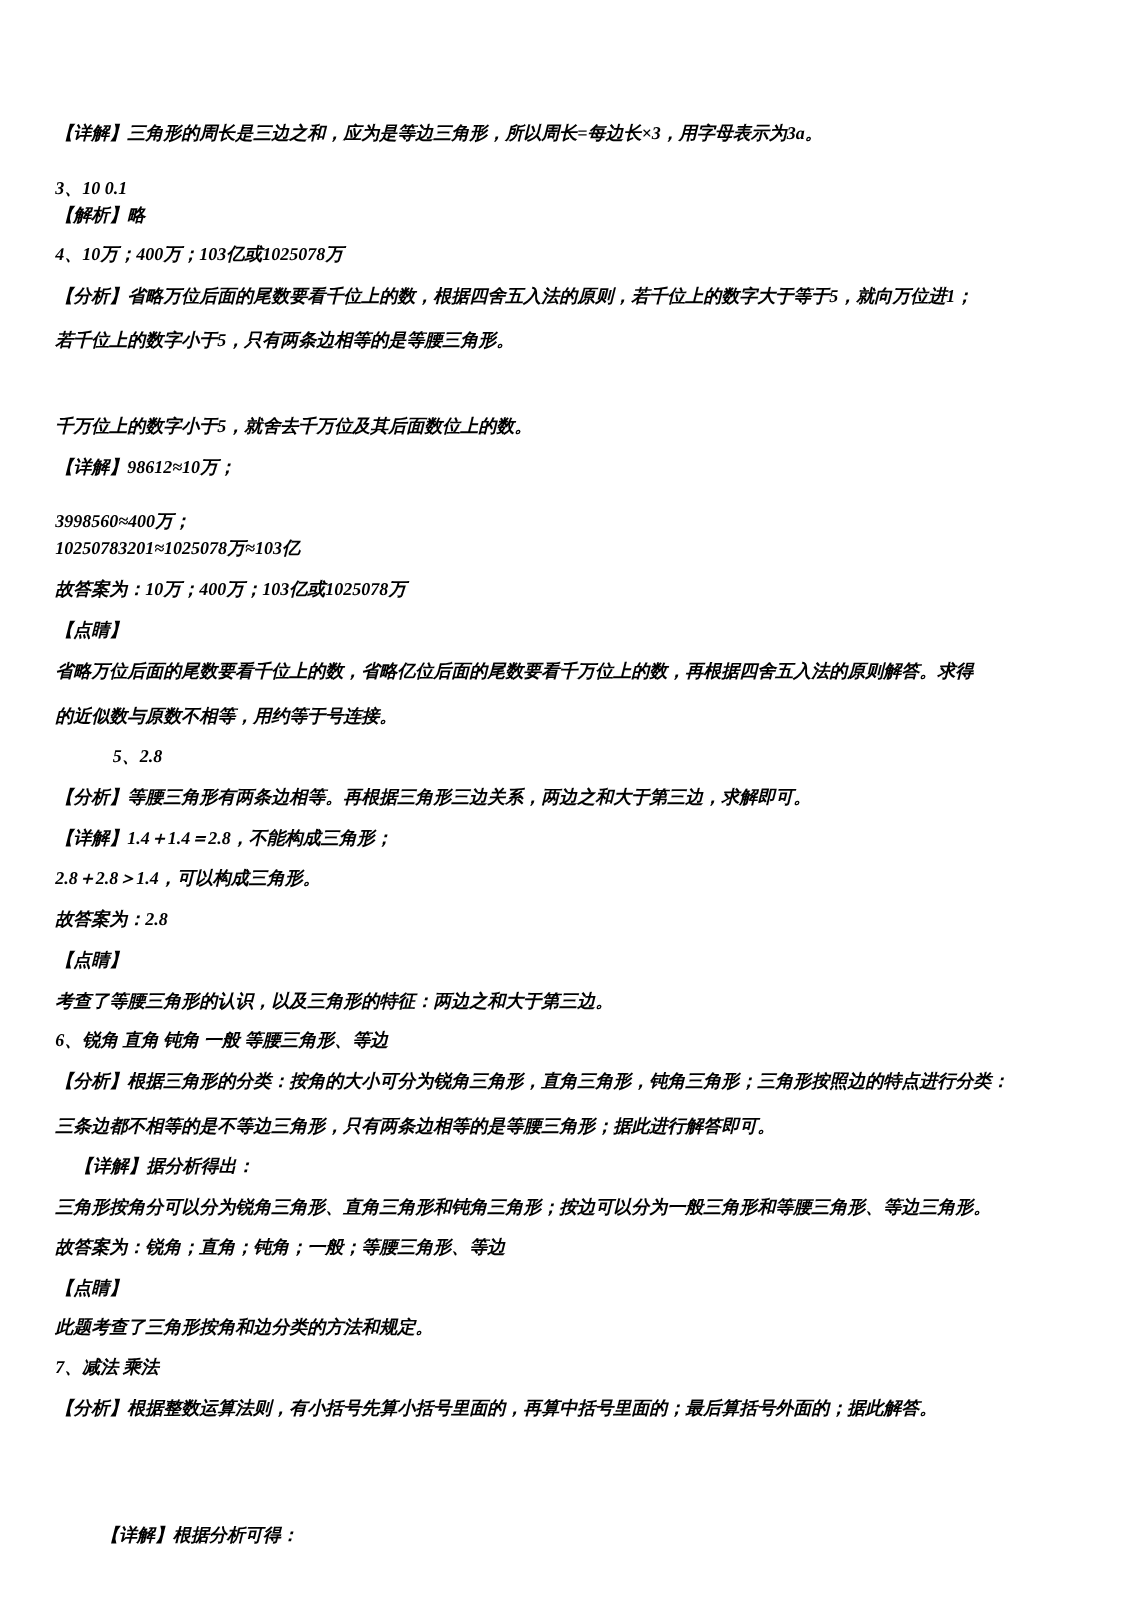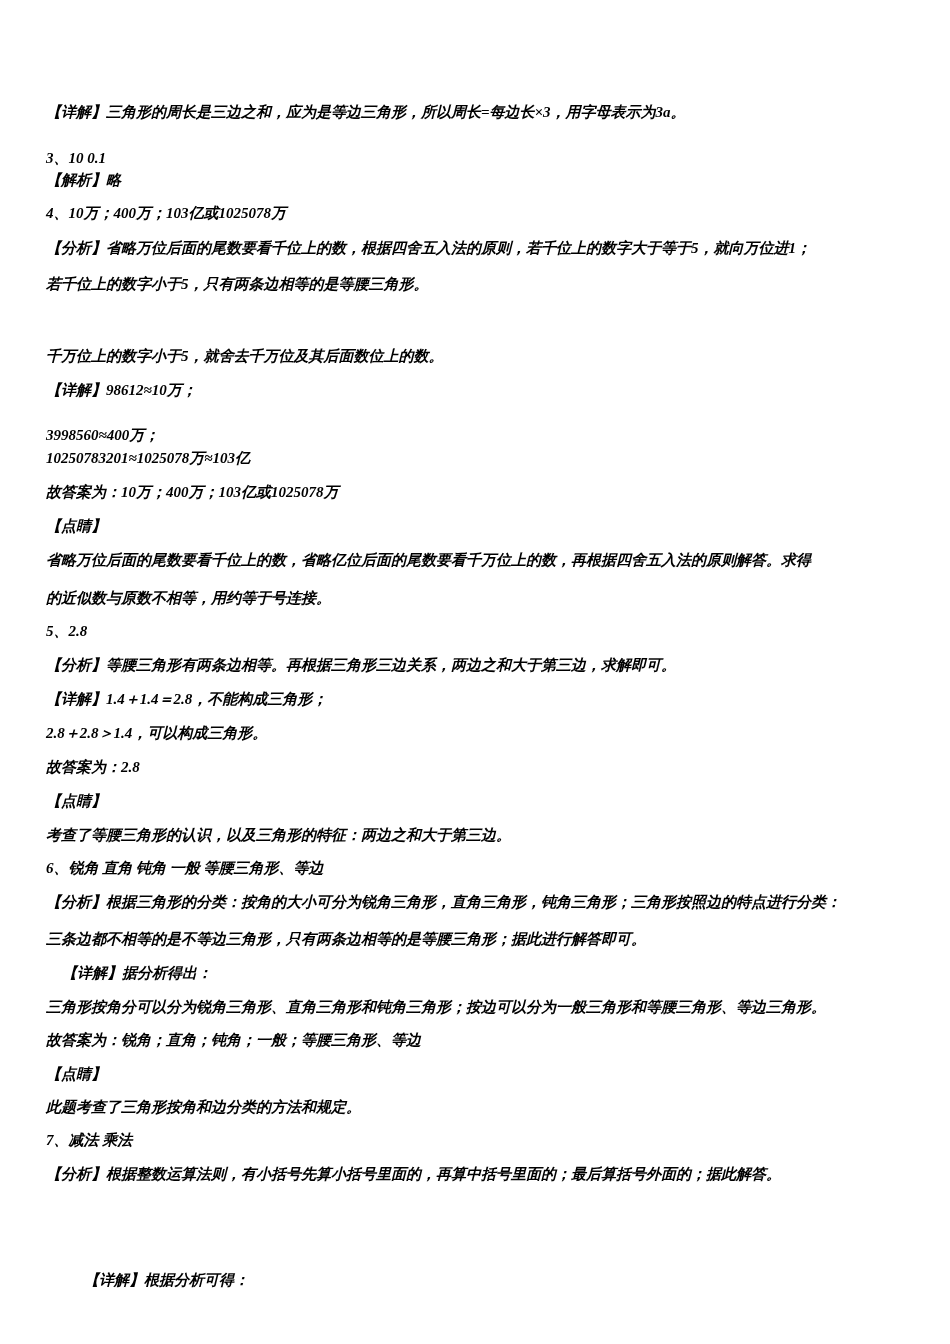--- a/index.html
+++ b/index.html
@@ -26,21 +26,21 @@
     <div class="line" style="top: 238px;">【分析】省略万位后面的尾数要看千位上的数，根据四舍五入法的原则，若千位上的数字大于等于5，就向万位进1；</div>
     <div class="line" style="top: 274px;">若千位上的数字小于5，只有两条边相等的是等腰三角形。</div>
     <div class="line" style="top: 346px;">千万位上的数字小于5，就舍去千万位及其后面数位上的数。</div>
     <div class="line" style="top: 380px;">【详解】98612≈10万；</div>
     <div class="line" style="top: 425px;">3998560≈400万；</div>
     <div class="line" style="top: 448px;">10250783201≈1025078万≈103亿</div>
     <div class="line" style="top: 482px;">故答案为：10万；400万；103亿或1025078万</div>
     <div class="line" style="top: 516px;">【点睛】</div>
     <div class="line" style="top: 588px;">的近似数与原数不相等，用约等于号连接。</div>
     <div class="line" style="top: 550px;">省略万位后面的尾数要看千位上的数，省略亿位后面的尾数要看千万位上的数，再根据四舍五入法的原则解答。求得</div>
-    <div class="line" style="top: 621px;">5、2.8</div>
+    <div class="line" style="top: 621px; margin-left: 48px;">5、2.8</div>
     <div class="line" style="top: 655px;">【分析】等腰三角形有两条边相等。再根据三角形三边关系，两边之和大于第三边，求解即可。</div>
     <div class="line" style="top: 689px;">【详解】1.4＋1.4＝2.8，不能构成三角形；</div>
     <div class="line" style="top: 723px;">2.8＋2.8＞1.4，可以构成三角形。</div>
     <div class="line" style="top: 757px;">故答案为：2.8</div>
     <div class="line" style="top: 791px;">【点睛】</div>
     <div class="line" style="top: 825px;">考查了等腰三角形的认识，以及三角形的特征：两边之和大于第三边。</div>
     <div class="line" style="top: 858px;">6、锐角    直角    钝角    一般    等腰三角形、等边</div>
     <div class="line" style="top: 892px;">【分析】根据三角形的分类：按角的大小可分为锐角三角形，直角三角形，钝角三角形；三角形按照边的特点进行分类：</div>
     <div class="line" style="top: 929px;">三条边都不相等的是不等边三角形，只有两条边相等的是等腰三角形；据此进行解答即可。</div>
     <div class="line" style="top: 963px; margin-left: 16px;">【详解】据分析得出：</div>

